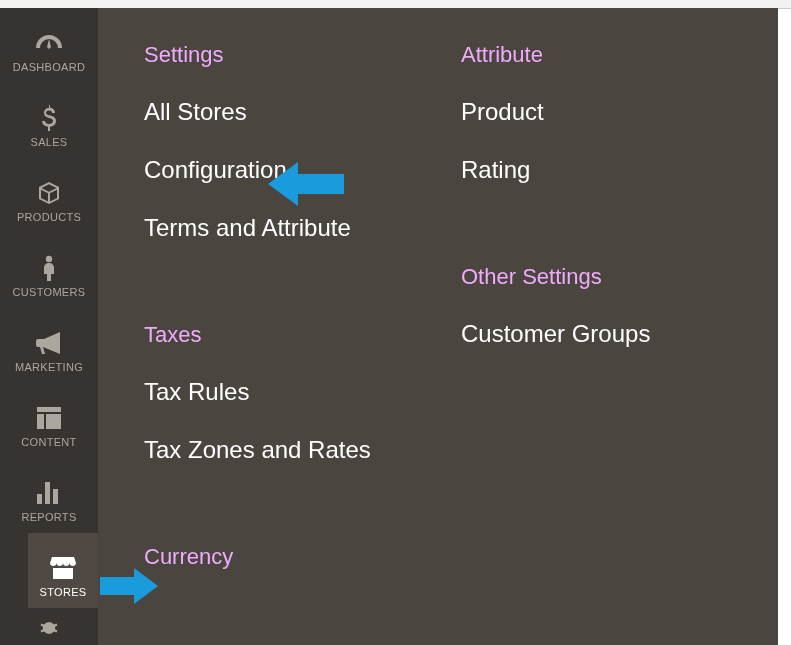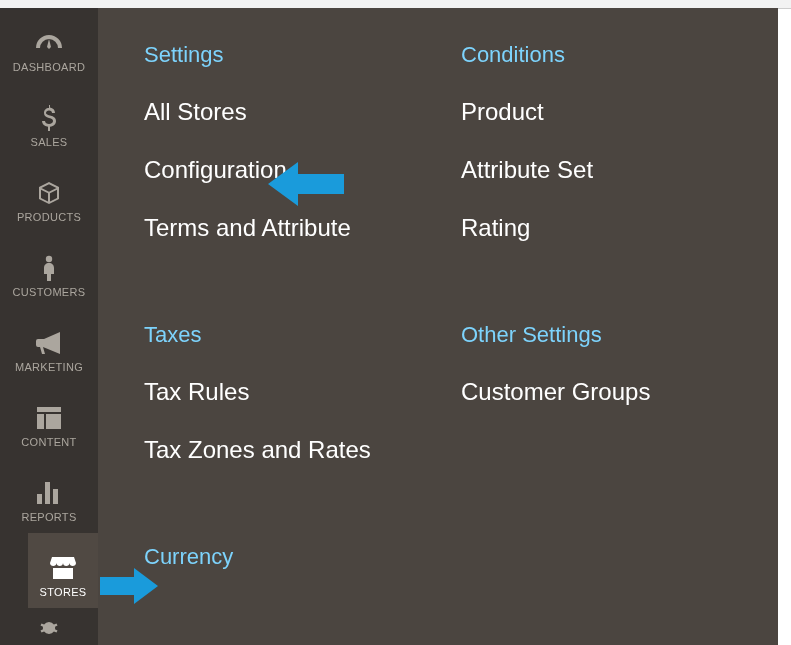--- a/index.html
+++ b/index.html
@@ -9,21 +9,21 @@
   .nav-item{display:flex;flex-direction:column;align-items:center;justify-content:flex-end;height:75px;text-align:center;cursor:pointer;color:#aba69e;}
   .nav-item .icon{font-size:22px;color:#aba69e;display:flex;align-items:center;justify-content:center;height:32px;}
   .nav-item .icon svg{fill:#aba69e;}
   .nav-item .label{font-size:11px;letter-spacing:.3px;margin-top:2px;margin-bottom:10px;color:#aba69e;text-transform:uppercase;}
   .nav-item.active{background:#504943;color:#fff;margin-left:28px;}
   .nav-item.active .icon, .nav-item.active .icon svg{color:#fff;fill:#fff;}
   .nav-item.active .label{color:#fff;}
   .flyout{position:absolute;left:98px;top:8px;bottom:0;width:680px;background:#4b4540;z-index:2;padding:34px 0 0 46px;box-sizing:border-box;color:#fff;}
   .cols{display:flex;}
   .col{width:330px;}
-  .section-head{color:#7dd3fc;font-size:22px;font-weight:400;margin:0 0 30px 0;}
+  .section-head{color:#f0abfc;font-size:22px;font-weight:400;margin:0 0 30px 0;}
   .menu-link{display:block;color:#fff;font-size:24px;font-weight:400;margin:0 0 30px 0;cursor:pointer;}
   .spacer{height:50px;}
   
   .arrow{position:absolute;z-index:5;}
   .arrow svg{display:block;}
   .arrow.a1{left:268px;top:162px;width:76px;height:44px;}
   .arrow.a2{left:100px;top:568px;width:58px;height:36px;}
 </style>
 </head>
 <body>
@@ -129,23 +129,22 @@
         <div class="section-head">Taxes</div>
         <a class="menu-link">Tax Rules</a>
         <a class="menu-link">Tax Zones and Rates</a>
 
         <div class="spacer"></div>
 
         <div class="section-head">Currency</div>
       </div>
 
       <div class="col">
-        <div class="section-head">Conditions</div>
+        <div class="section-head">Attribute</div>
         <a class="menu-link">Product</a>
-        <a class="menu-link">Attribute Set</a>
         <a class="menu-link">Rating</a>
 
         <div class="spacer"></div>
 
         <div class="section-head">Other Settings</div>
         <a class="menu-link">Customer Groups</a>
       </div>
     </div>
   </div>
 

